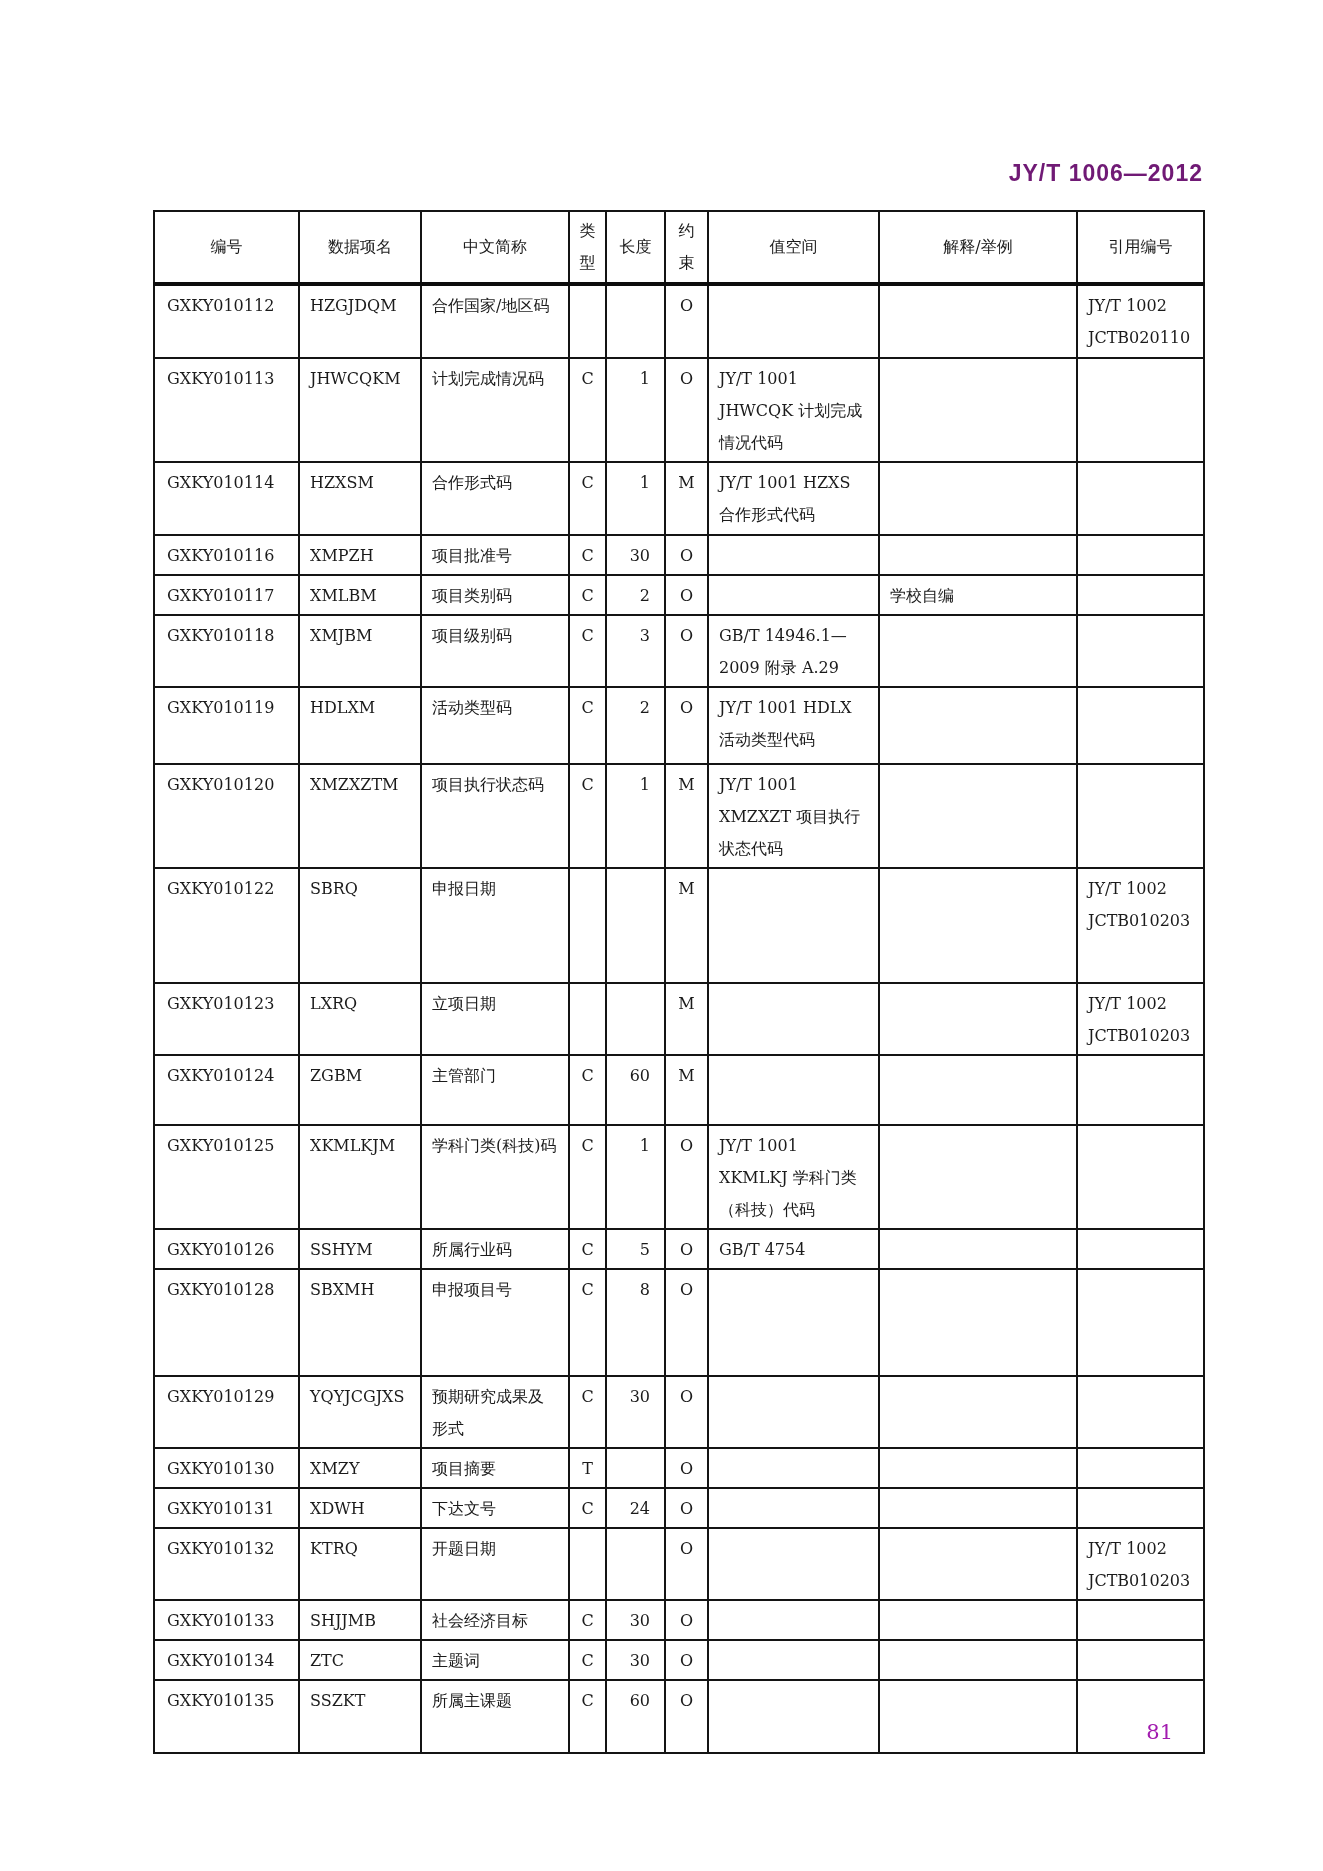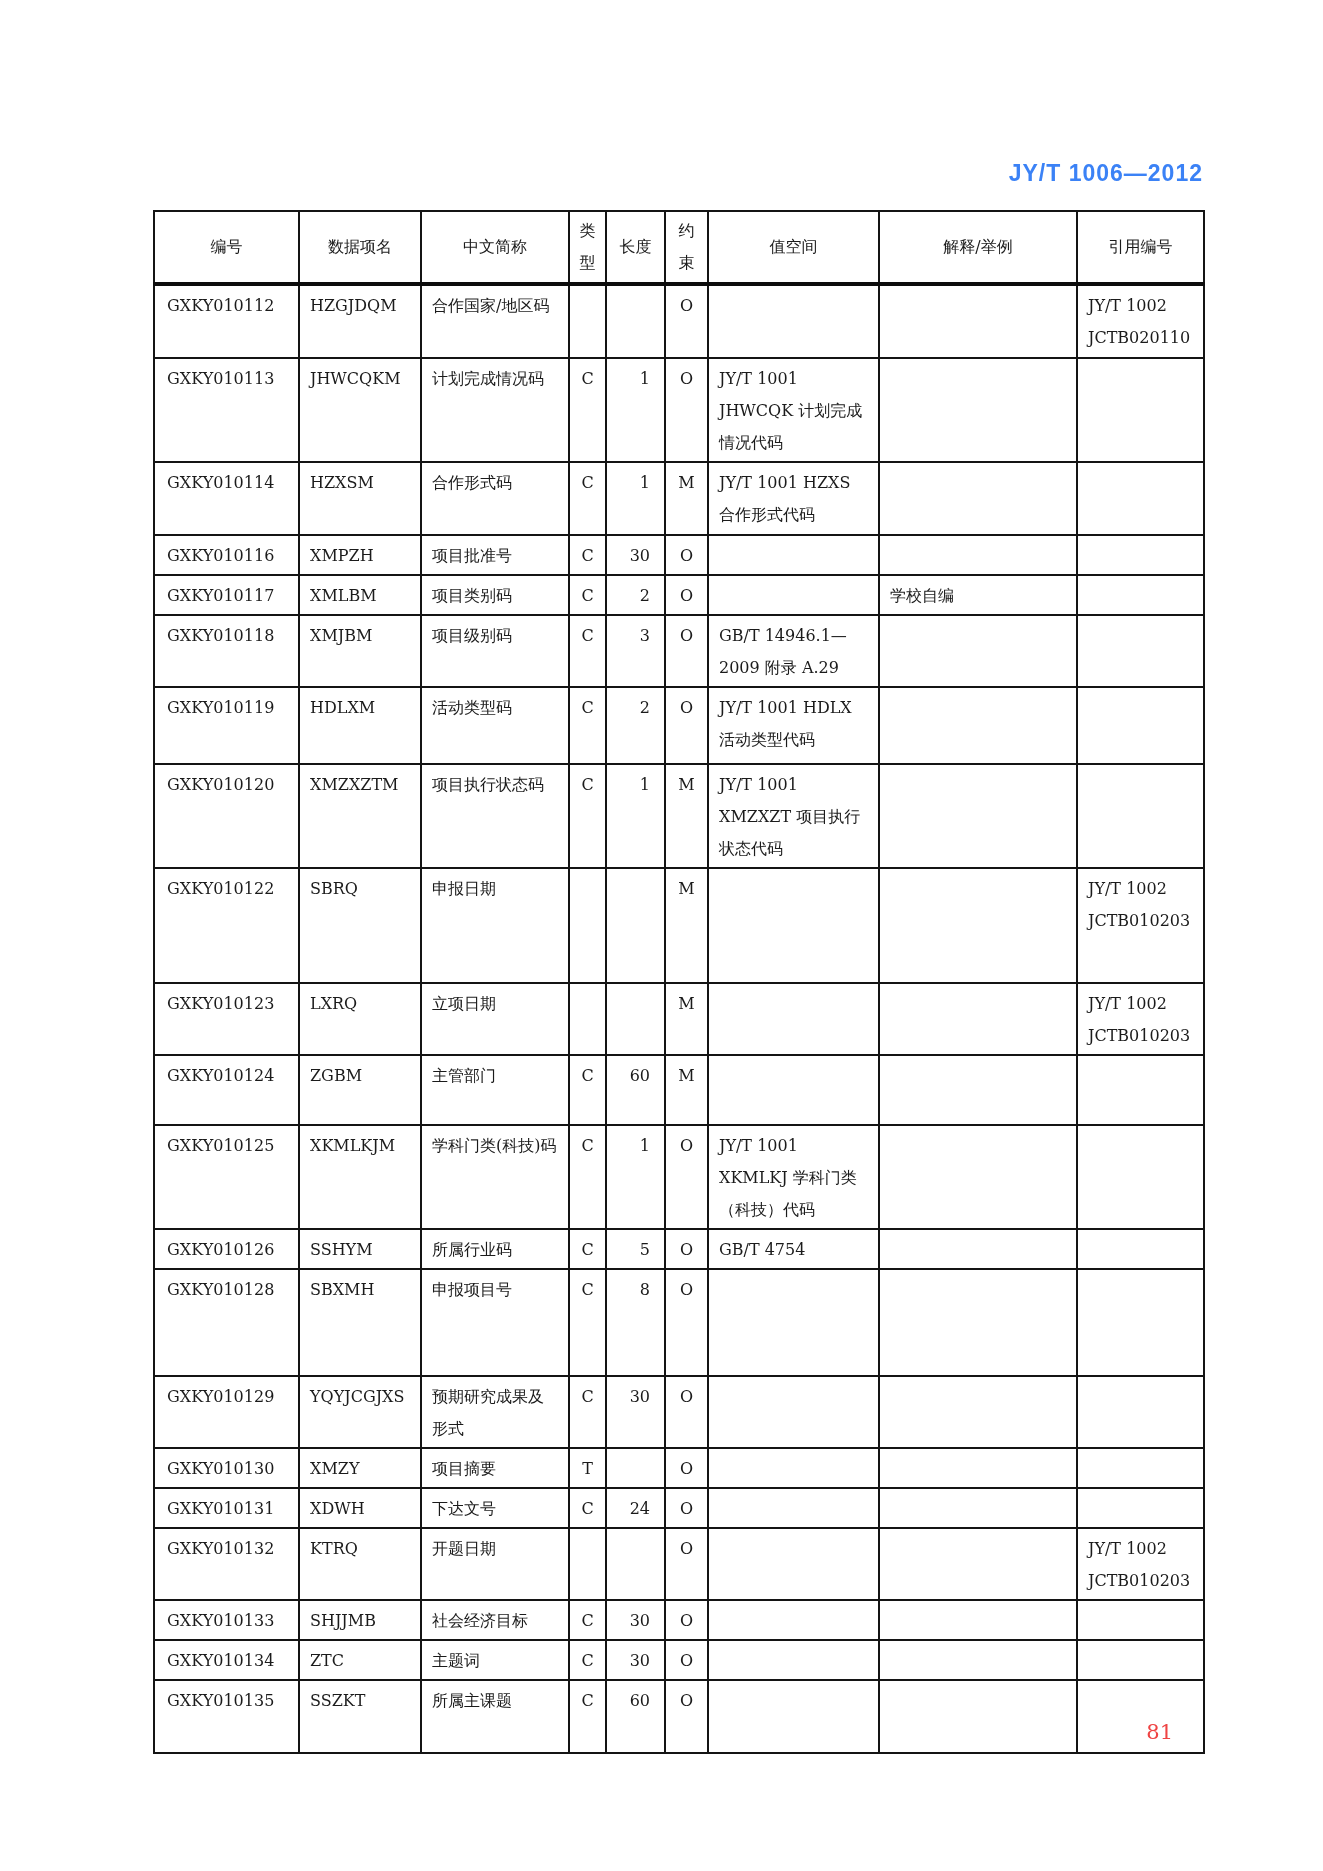--- a/index.html
+++ b/index.html
@@ -11,21 +11,21 @@
     color: #1b1b1b;
     overflow: hidden;
   }
   .doc-number {
     position: absolute;
     top: 160px; right: 120px;
     font-family: "Liberation Sans", "DejaVu Sans", sans-serif;
     font-weight: 700;
     font-size: 23px;
     letter-spacing: 1px;
-    color: #3b82f6;
+    color: #701a75;
   }
   table.data-table {
     position: absolute;
     left: 153px; top: 210px;
     width: 1050px;
     border-collapse: collapse;
     table-layout: fixed;
     border: 2px solid #d946ef;
     font-size: 16px;
     line-height: 32px;
@@ -70,21 +70,21 @@
   tbody tr:nth-child(19) { height: 39px; }
   tbody tr:nth-child(20) { height: 40px; }
   tbody tr:nth-child(21) { height: 73px; }
   tbody tr:nth-child(22) { height: 37px; }
   tbody tr:nth-child(23) { height: 38px; }
   tbody tr:nth-child(24) { height: 42px; }
   .page-number {
     position: absolute;
     top: 1720px; right: 150px;
     font-size: 21px;
-    color: #ef4444;
+    color: #a21caf;
   }
 </style>
 </head>
 <body>
 
 <div class="doc-number">JY/T 1006—2012</div>
 
 <table class="data-table">
   <colgroup>
     <col style="width:145px">

